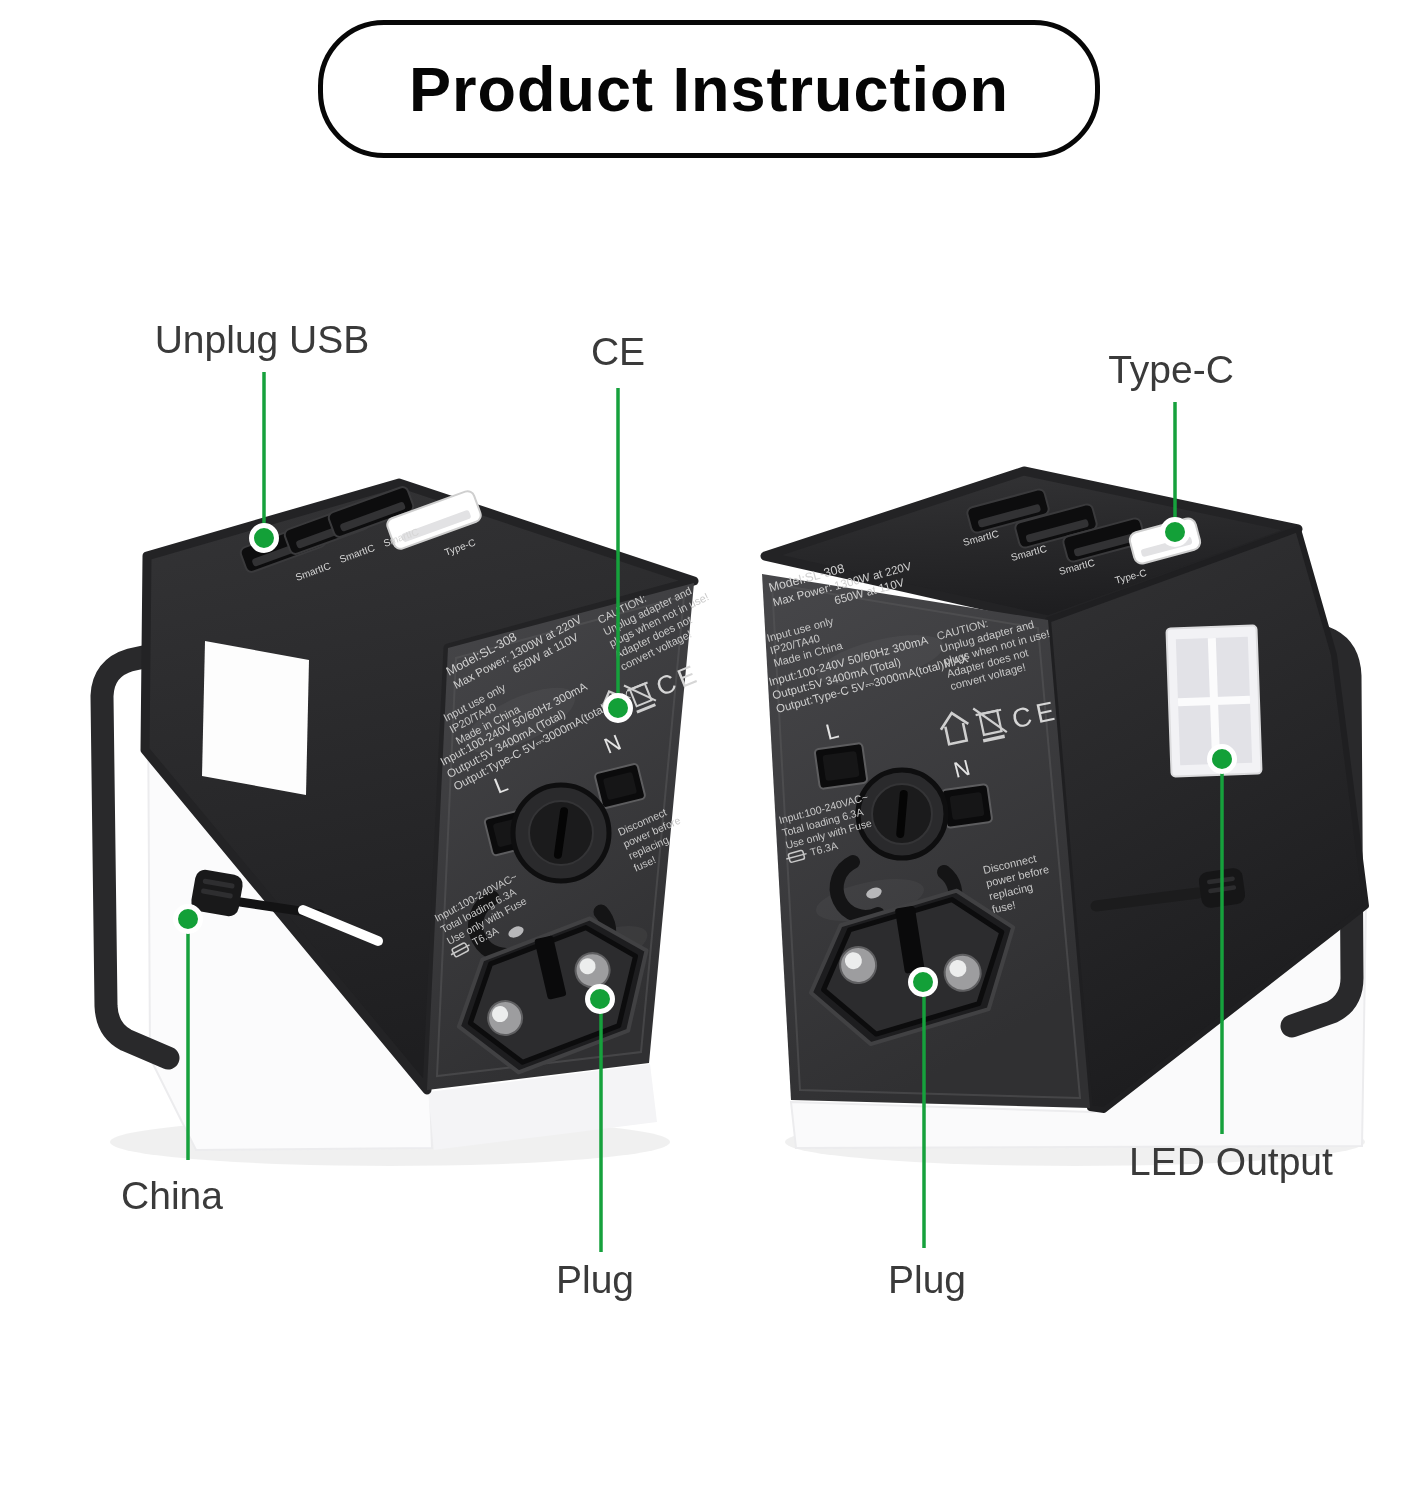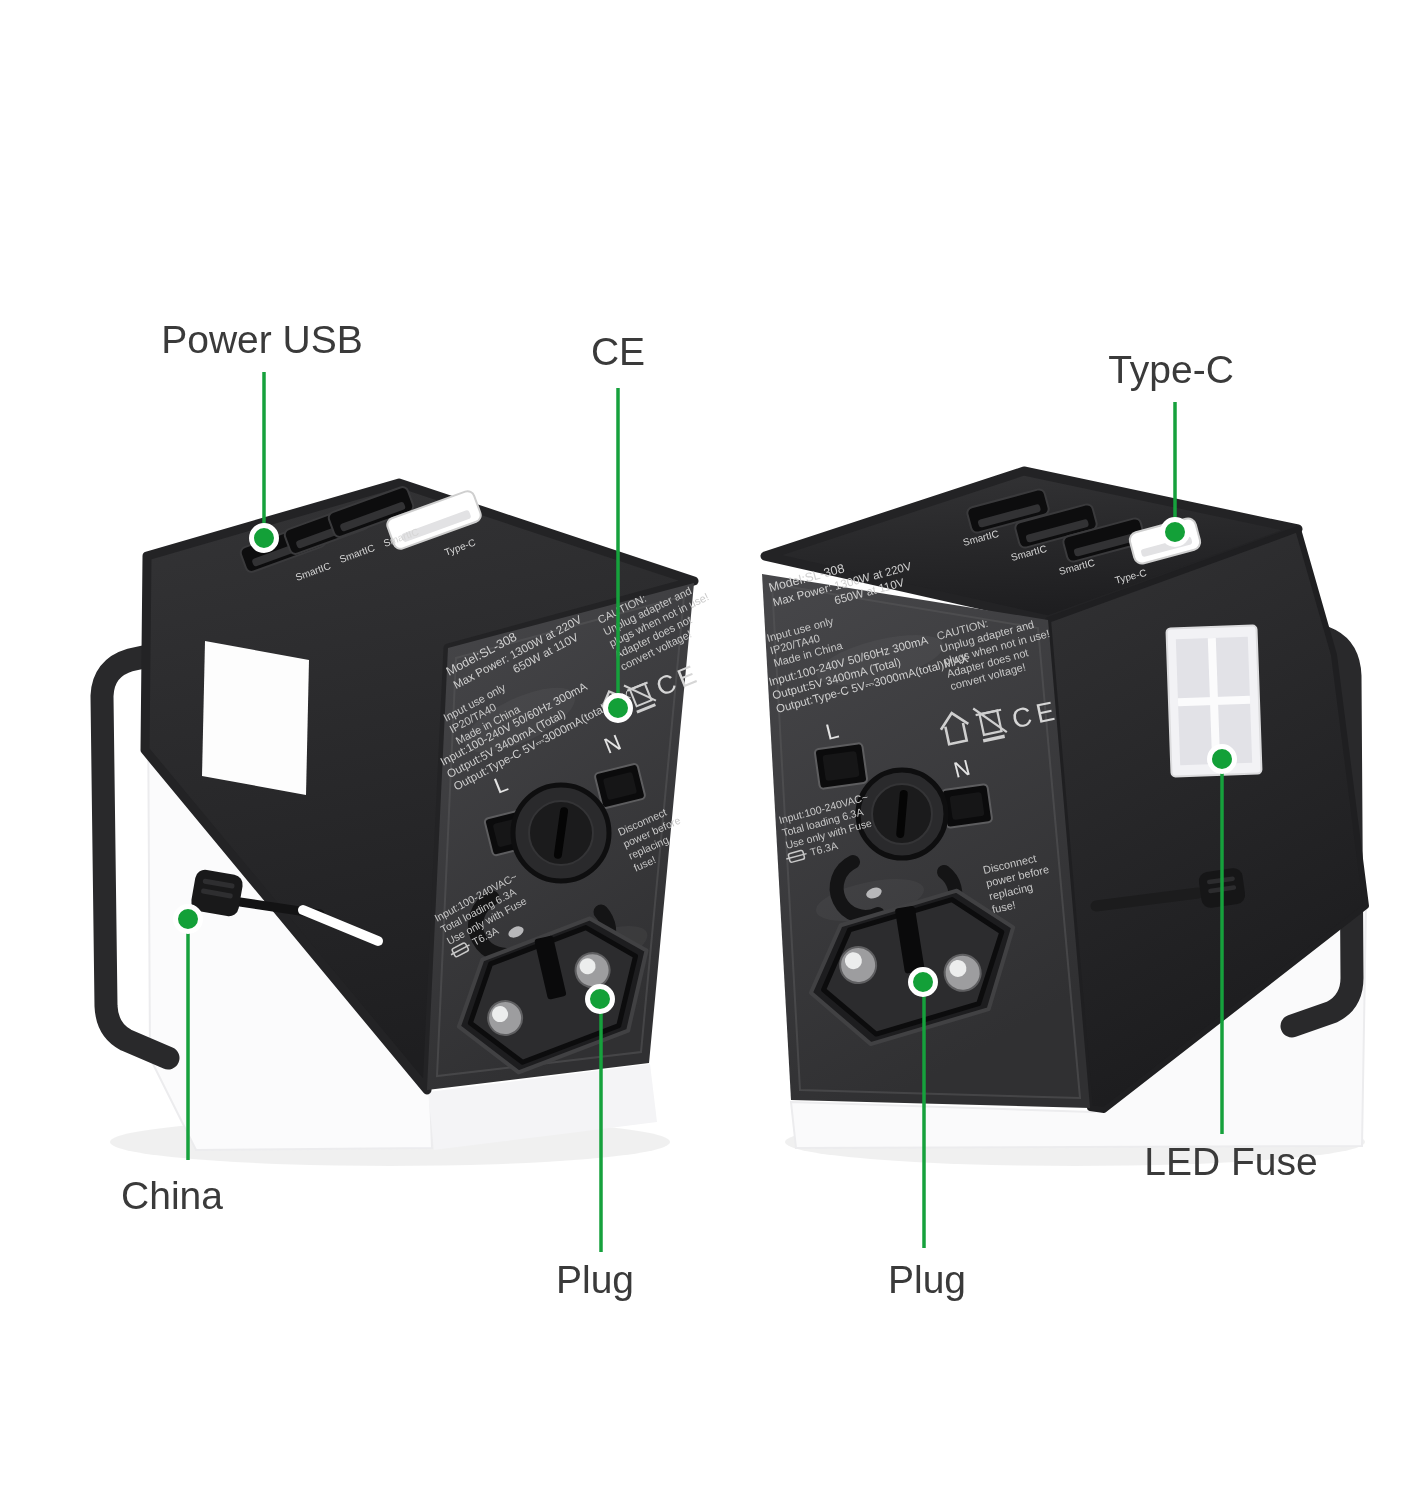--- a/index.html
+++ b/index.html
@@ -20,20 +20,23 @@
     position:absolute;transform:translateX(-50%);
     font-size:39px;font-weight:400;color:#3a3a3a;white-space:nowrap;line-height:1.05;
   }
   svg text{font-family:"Liberation Sans", sans-serif;}
 </style>
 </head>
 <body>
 
 <div id="canvas">
 
+  <div class="title-box">
+    <span>Product Instruction</span>
+  </div>
 
   <svg id="scene" width="1416" height="1500" viewBox="0 0 1416 1500">
     <defs>
       <linearGradient id="capGrad" x1="0" y1="0" x2="0.2" y2="1">
         <stop offset="0" stop-color="#343436"></stop>
           <stop offset="1" stop-color="#1e1e20"></stop>
       </linearGradient>
       <linearGradient id="panelGrad" x1="0" y1="0" x2="0.35" y2="1">
         <stop offset="0" stop-color="#47474a"></stop>
           <stop offset="1" stop-color="#303032"></stop>
@@ -335,21 +338,21 @@
       <circle cx="264" cy="538" r="12.5"></circle>
       <circle cx="618" cy="708" r="12.5"></circle>
       <circle cx="1175" cy="532" r="12.5"></circle>
       <circle cx="188" cy="919" r="12.5"></circle>
       <circle cx="600" cy="999" r="12.5"></circle>
       <circle cx="923" cy="982" r="12.5"></circle>
       <circle cx="1222" cy="759" r="12.5"></circle>
     </g>
   </svg>
 
-  <div class="callout-label" style="left:262px;top:320px;">Power USB</div>
+  <div class="callout-label" style="left:262px;top:320px;">Unplug USB</div>
   <div class="callout-label" style="left:618px;top:332px;">CE</div>
   <div class="callout-label" style="left:1171px;top:350px;">Type-C</div>
   <div class="callout-label" style="left:172px;top:1176px;">China</div>
   <div class="callout-label" style="left:595px;top:1260px;">Plug</div>
   <div class="callout-label" style="left:927px;top:1260px;">Plug</div>
-  <div class="callout-label" style="left:1231px;top:1142px;">LED Fuse</div>
+  <div class="callout-label" style="left:1231px;top:1142px;">LED Output</div>
 
 </div>
 
 </body></html>

